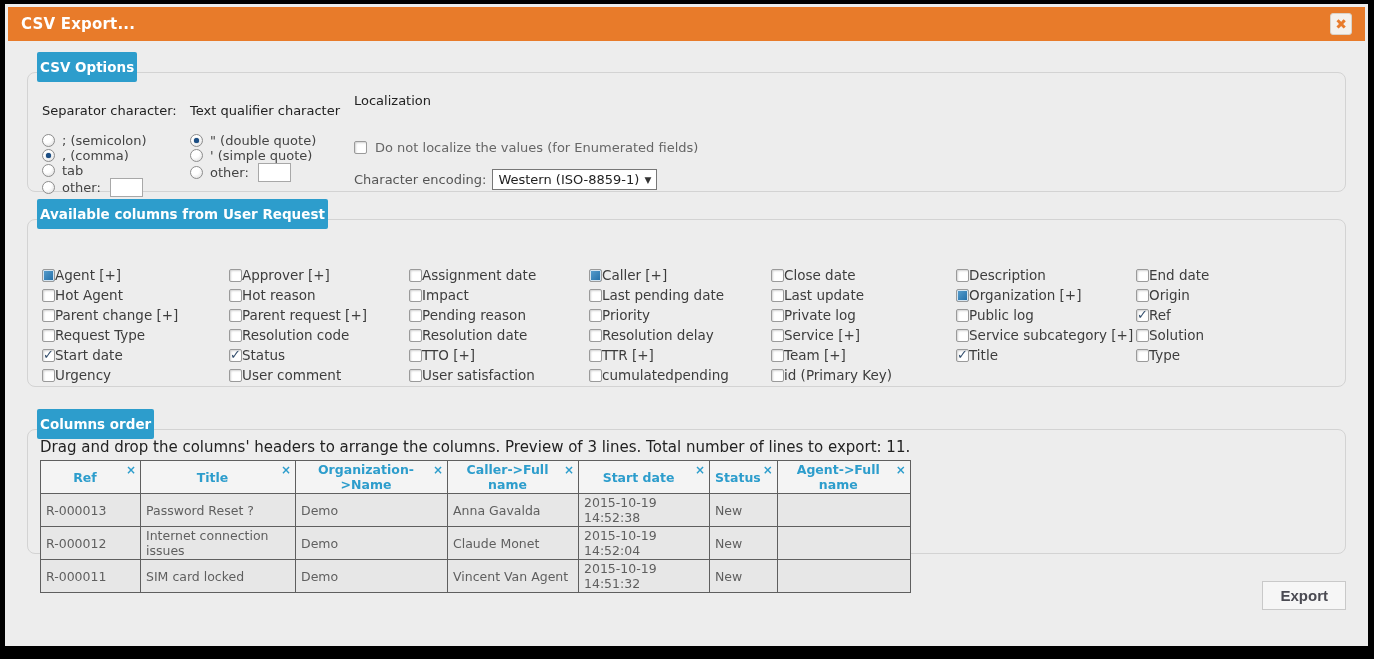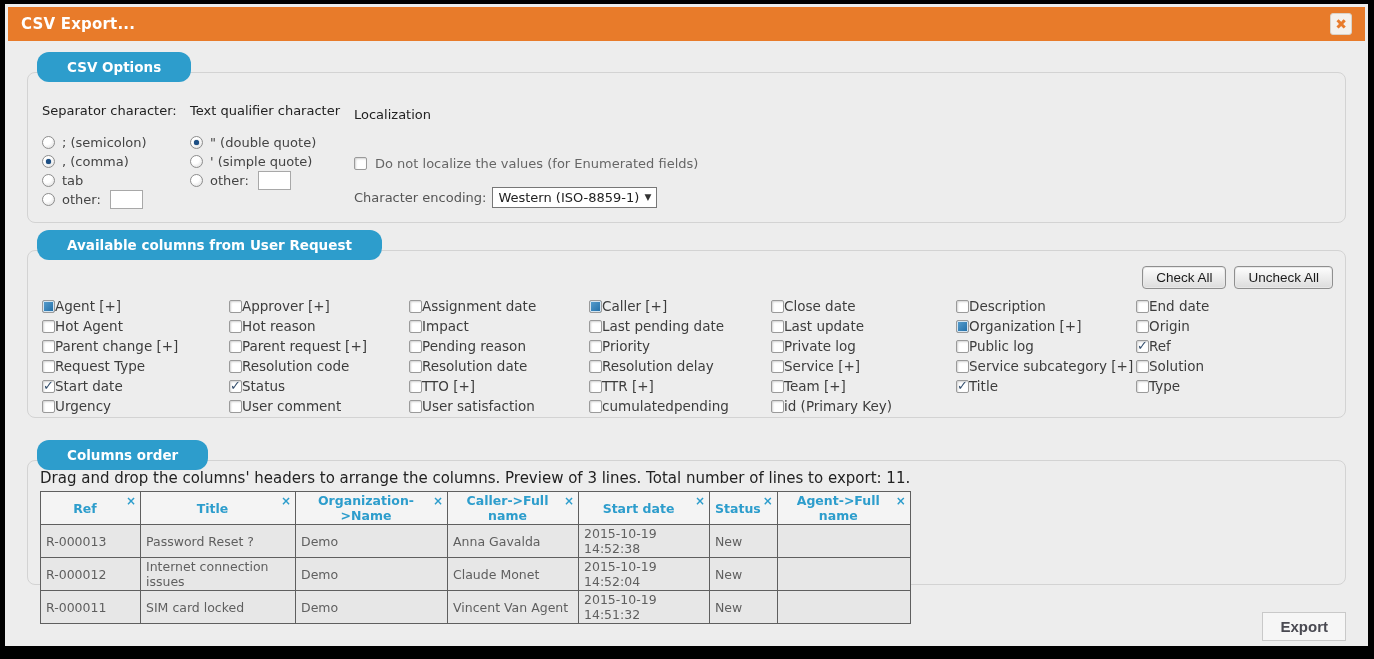--- a/index.html
+++ b/index.html
@@ -12,25 +12,25 @@
               padding:0 13px; }
   .titlebar-title { color:#fff; font-weight:bold; font-size:15px; letter-spacing:.2px; }
   .close-btn { margin-left:auto; width:22px; height:22px; background:#f4f1ec; border:1px solid #d9d2c8;
                border-radius:3px; display:flex; align-items:center; justify-content:center;
                color:#e87b2a; font-weight:bold; font-size:14px; cursor:pointer; line-height:1; }
 
   
   .section { position:relative; margin:0 22px; padding-top:20px; }
   .sec1 { margin-top:11px; } .sec2 { margin-top:7px; } .sec3 { margin-top:22px; }
   .badge { position:absolute; top:0; left:10px; z-index:2; background:#2d9dcc; color:#fff;
-           font-weight:bold; font-size:13.5px; padding:7px 30px; border-radius:12px; }
+           font-weight:bold; font-size:13.5px; padding:7px 3px; border-radius:2px; }
   .panel { border:1px solid #d3d3d3; border-radius:8px; background:#ededed; }
 
   
-  .panel1 { height:151px; padding:30px 14px 11px; display:flex; }
+  .panel1 { height:120px; padding:30px 14px 11px; display:flex; }
   .grp { display:flex; flex-direction:column; }
   .grp1 { width:148px; } .grp2 { width:164px; } .grp3 { flex:1;justify-content:center; }
   .grp-label { font-size:13px; color:#222; margin-bottom:15px; }
   .opt { display:flex; align-items:center; gap:7px; height:19px; font-size:13px; color:#444; cursor:pointer; }
   .radio { width:13px; height:13px; border-radius:50%; border:1px solid #8d8d8d; flex:0 0 13px;
            background:radial-gradient(circle at 35% 30%, #ffffff 40%, #d8d8d8); position:relative; }
   .radio.on::after { content:""; position:absolute; left:3px; top:3px; width:5px; height:5px;
                      border-radius:50%; background:#1b4e85; box-shadow:0 0 1px #123a66; }
   .cb { width:13px; height:13px; border:1px solid #9a9a9a; border-radius:2px; background:#fff;
         flex:0 0 13px; position:relative; box-shadow:inset 1px 1px 2px rgba(0,0,0,.18); }
@@ -140,24 +140,20 @@
           </span>
         </div>
       </div>
 
     </div>
   </div>
 
   <div class="section sec2">
     <span class="badge">Available columns from User Request</span>
     <div class="panel panel2">
-      <div class="checkall-row">
-        <button class="btn">Check All</button>
-        <button class="btn">Uncheck All</button>
-      </div>
       <div class="col-grid">
           <label class="col-item">
             <span class="cb solid"></span>
             <span>Agent [+]</span>
           </label>
           <label class="col-item">
             <span class="cb"></span>
             <span>Approver [+]</span>
           </label>
           <label class="col-item">

